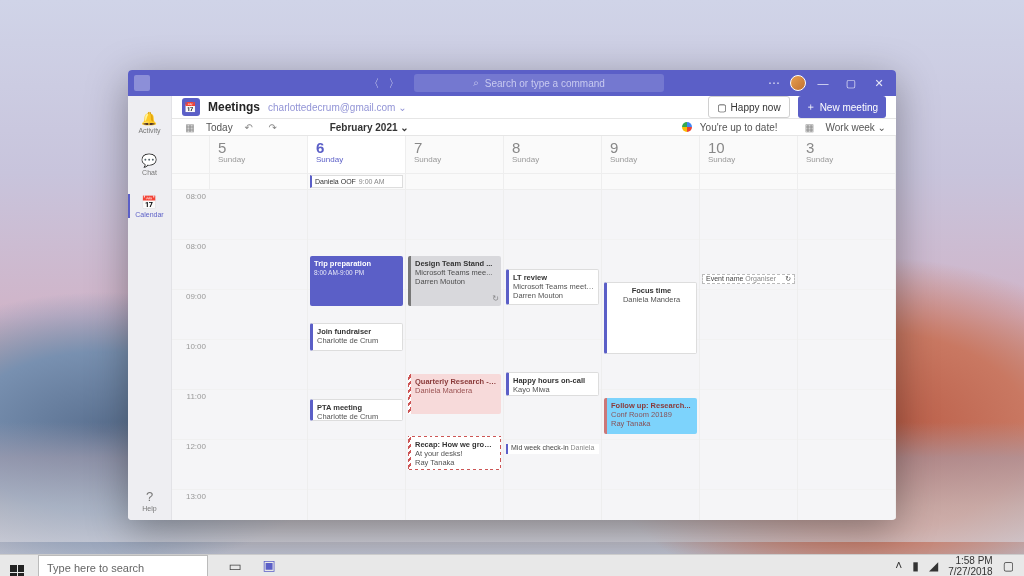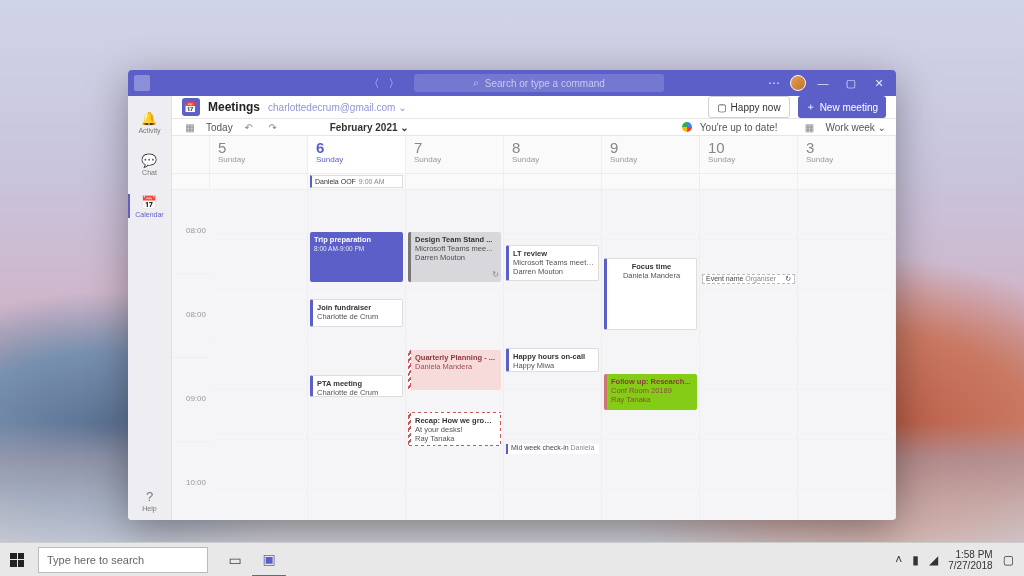--- a/index.html
+++ b/index.html
@@ -14,23 +14,23 @@
       radial-gradient(ellipse 400px 250px at 85% 75%, #b85a44 0%, #c97862 40%, transparent 70%),
       radial-gradient(ellipse 350px 200px at 10% 75%, #5a7090 0%, #7890b0 40%, transparent 70%),
       linear-gradient(180deg, #d0d4e8 0%, #c8c4dc 30%, #d0b4c8 55%, #c09888 75%, #b8c4d8 100%);
   }
   .grass {
     position: absolute; left: 0; right: 0; bottom: 34px; height: 120px;
     background: linear-gradient(180deg, transparent 0%, #a8a0b0 30%, #c8c8d0 70%, #d8d8e0 100%);
     opacity: .6;
   }
   .taskbar {
-    position: absolute; left: 0; right: 0; bottom: 0; height: 34px;
+    position: absolute; left: 0; right: 0; bottom: 0; height: 22px;
     background: #e8e8e8; border-top: 1px solid #ccc;
-    display: flex; align-items: center;
+    display: flex; 
   }
   .start { width: 34px; height: 34px; display:flex; align-items:center; justify-content:center; }
   .winlogo { width:14px; height:14px; display:grid; grid-template: 1fr 1fr / 1fr 1fr; gap:1px; }
   .winlogo span { background:#222; }
   .searchbox { height:26px; width:170px; background:#fff; border:1px solid #bbb; margin-left:4px; display:flex; align-items:center; padding:0 8px; font-size:11px; color:#666; }
   .tb-icons { display:flex; align-items:center; gap:0; margin-left:10px; }
   .tb-icon { width:34px; height:34px; display:flex; align-items:center; justify-content:center; font-size:14px; color:#444; }
   .tb-icon.active { border-bottom:2px solid #5b5fc7; }
   .tray { margin-left:auto; display:flex; align-items:center; gap:10px; padding-right:10px; font-size:10px; color:#333; }
   .tray .clock { text-align:right; line-height:1.1; }
@@ -79,40 +79,40 @@
   .dayhdrs { display:grid; grid-template-columns:repeat(7,1fr); height:38px; border-bottom:1px solid #eee; background:#fafafa; }
   .dayhdr { border-right:1px solid #eee; padding:4px 8px; }
   .dayhdr .num { font-size:15px; color:#888; font-weight:400; line-height:1; }
   .dayhdr .dow { font-size:8px; color:#999; }
   .dayhdr.today { background:#fff; }
   .dayhdr.today .num { color:#5b5fc7; font-weight:600; }
   .dayhdr.today .dow { color:#5b5fc7; }
 
   .gridarea { flex:1; display:flex; min-height:0; overflow:hidden; }
   .hours { width:38px; }
-  .hour { height:50px; border-bottom:1px solid #f0f0f0; font-size:8px; color:#999; text-align:right; padding:2px 4px 0 0;margin-top:34px; }
+  .hour { height:50px; border-bottom:1px solid #f0f0f0; font-size:8px; color:#999; text-align:right; padding:2px 4px 0 0; }
   .days { flex:1; display:grid; grid-template-columns:repeat(7,1fr); position:relative; }
   .daycol { border-right:1px solid #eee; position:relative; }
   .daycol .slot { height:50px; border-bottom:1px solid #f2f2f2; }
   .allday { display:grid; grid-template-columns:repeat(7,1fr); height:16px; border-bottom:1px solid #eee; background:#fafafa; }
   .allday > div { border-right:1px solid #eee; position:relative; }
   .allday-evt { position:absolute; left:2px; right:2px; top:1px; height:13px; background:#fff; border:1px solid #ddd; border-left:2px solid #5b5fc7; font-size:7px; padding:0 3px; display:flex; align-items:center; gap:3px; color:#333; overflow:hidden; white-space:nowrap; }
 
   .caltop { display:flex; }
   .caltop .corner { width:38px; height:38px; border-right:1px solid #eee; border-bottom:1px solid #eee; background:#fafafa; }
   .caltop .alldaycorner { width:38px; height:16px; border-right:1px solid #eee; border-bottom:1px solid #eee; background:#fafafa; }
 
-  .evt { position:absolute; left:2px; right:2px; border-radius:2px; padding:3px 4px; font-size:7.5px; line-height:1.2; overflow:hidden; }
+  .evt { position:absolute; left:2px; right:2px; border-radius:2px; padding:3px 4px; font-size:7.5px; line-height:1.2; overflow:hidden;margin-top:24px; }
   .evt .ttl { font-weight:600; display:block; white-space:nowrap; overflow:hidden; text-overflow:ellipsis; }
   .evt .sub { opacity:.85; display:block; white-space:nowrap; overflow:hidden; text-overflow:ellipsis; }
   .evt-purple { background:#5b5fc7; color:#fff; }
   .evt-gray { background:#d8d8dc; color:#333; border-left:3px solid #777; }
   .evt-white { background:#fff; color:#333; border:1px solid #ddd; border-left:3px solid #5b5fc7; }
   .evt-pink { background:#f7dada; color:#8a3a3a; border-left:3px solid #c77; }
-  .evt-pink2 { background:#84cc16; color:#8a3a3a; }
+  .evt-pink2 { background:#7dd3fc; color:#8a3a3a; }
   .evt-stripe { border-left:3px solid; border-image: repeating-linear-gradient(135deg,#c55,#c55 2px,#fff 2px,#fff 4px) 3; }
   .evt small.time { font-size:6.5px; opacity:.85; }
   .tiny-evt { position:absolute; left:2px; right:2px; height:10px; background:#fff; border-left:2px solid #5b5fc7; font-size:7px; color:#444; padding:0 3px; white-space:nowrap; overflow:hidden; }
   .recur { position:absolute; right:2px; bottom:2px; font-size:8px; opacity:.5; }
 
   .calcontent { flex:1; display:flex; flex-direction:column; min-width:0; }
 </style>
 </head>
 <body>
 
@@ -293,21 +293,21 @@
                 <div class="slot"></div>
                 <div class="slot"></div>
                 <div class="slot"></div>
               <div class="evt evt-gray" style="top:42px; height:50px;">
                 <span class="ttl">Design Team Stand ...</span>
                 <span class="sub">Microsoft Teams mee...</span>
                 <span class="sub">Darren Mouton</span>
                 <span class="recur">↻</span>
               </div>
               <div class="evt evt-pink evt-stripe" style="top:160px; height:40px;">
-                <span class="ttl">Quarterly Planning - ...</span>
+                <span class="ttl">Quarterly Research - ...</span>
                 <span class="sub">Daniela Mandera</span>
               </div>
               <div class="evt evt-white evt-stripe" style="top:222px; height:34px;">
                 <span class="ttl">Recap: How we grow - II</span>
                 <span class="sub">At your desks!</span>
                 <span class="sub">Ray Tanaka</span>
               </div>
             </div>
 
             <div class="daycol">
@@ -318,21 +318,21 @@
                 <div class="slot"></div>
                 <div class="slot"></div>
                 <div class="slot"></div>
               <div class="evt evt-white" style="top:55px; height:36px;">
                 <span class="ttl">LT review</span>
                 <span class="sub">Microsoft Teams meeting</span>
                 <span class="sub">Darren Mouton</span>
               </div>
               <div class="evt evt-white" style="top:158px; height:24px;">
                 <span class="ttl">Happy hours on-call</span>
-                <span class="sub">Happy Miwa</span>
+                <span class="sub">Kayo Miwa</span>
               </div>
               <div class="tiny-evt" style="top:254px;">
                 <span>Mid week check-in</span>
                 <span style="color:#888">Daniela</span>
               </div>
             </div>
 
             <div class="daycol">
               <div class="slot"></div>
                 <div class="slot"></div>

